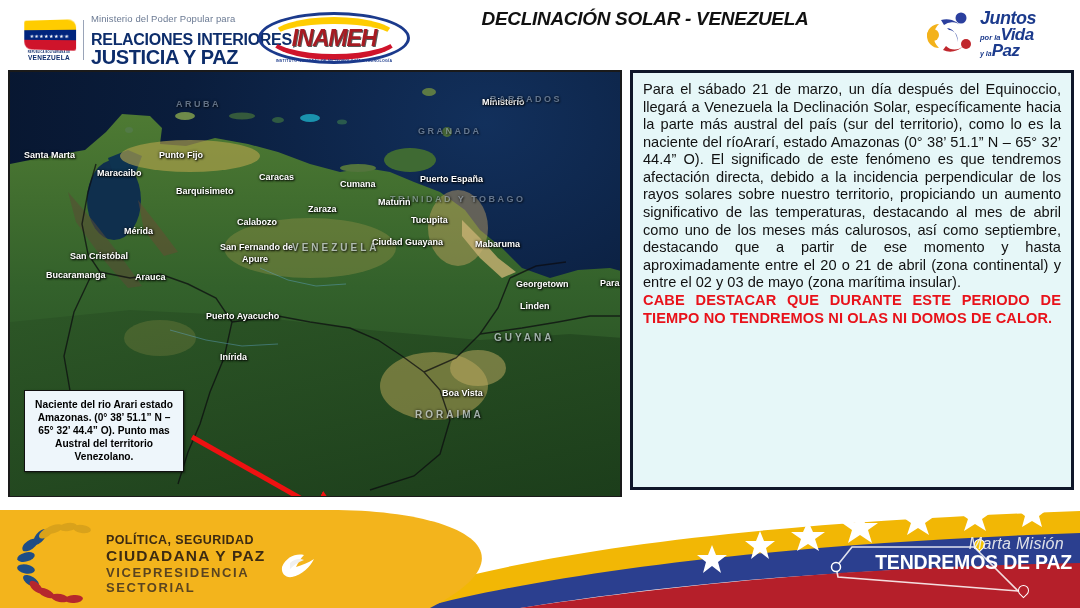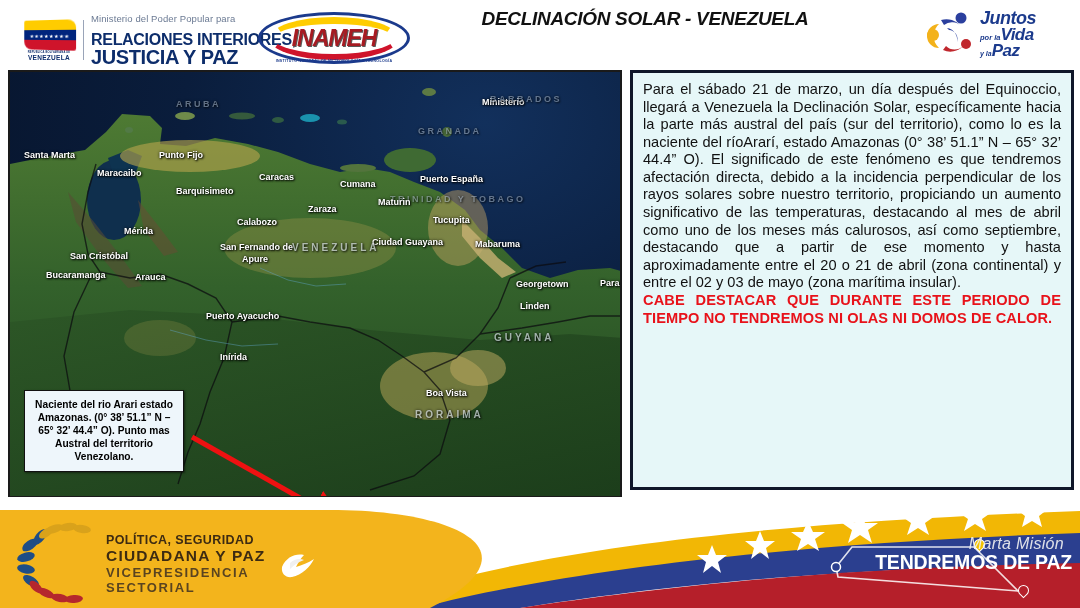--- a/index.html
+++ b/index.html
@@ -274,36 +274,36 @@
       <div class="m-label city" style="left: 14px; top: 78px;">Santa Marta</div>
       <div class="m-label city" style="left: 140px; top: 78px; margin-left: 9px;">Punto Fijo</div>
       <div class="m-label city" style="left: 87px; top: 96px;">Maracaibo</div>
       <div class="m-label city" style="left: 249px; top: 100px;">Caracas</div>
       <div class="m-label city" style="left: 330px; top: 107px;">Cumana</div>
       <div class="m-label city" style="left: 166px; top: 114px;">Barquisimeto</div>
       <div class="m-label city" style="left: 298px; top: 132px;">Zaraza</div>
       <div class="m-label city" style="left: 368px; top: 125px;">Maturin</div>
       <div class="m-label city" style="left: 114px; top: 154px;">Mérida</div>
       <div class="m-label city" style="left: 227px; top: 145px;">Calabozo</div>
-      <div class="m-label city" style="left: 423px; top: 143px;">Tucupita</div>
+      <div class="m-label city" style="left: 401px; top: 143px;">Tucupita</div>
       <div class="m-label city" style="left: 362px; top: 165px;">Ciudad Guayana</div>
       <div class="m-label city" style="left: 465px; top: 167px;">Mabaruma</div>
       <div class="m-label city" style="left: 210px; top: 170px;">San Fernando de</div>
       <div class="m-label city" style="left: 232px; top: 182px;">Apure</div>
       <div class="m-label city" style="left: 60px; top: 179px;">San Cristóbal</div>
       <div class="m-label country" style="left: 282px; top: 170px;">VENEZUELA</div>
       <div class="m-label city" style="left: 36px; top: 198px;">Bucaramanga</div>
       <div class="m-label city" style="left: 125px; top: 200px;">Arauca</div>
       <div class="m-label city" style="left: 506px; top: 207px;">Georgetown</div>
       <div class="m-label city" style="left: 510px; top: 229px;">Linden</div>
       <div class="m-label city" style="left: 590px; top: 206px;">Paramaribo</div>
       <div class="m-label country" style="left: 484px; top: 260px;">GUYANA</div>
       <div class="m-label city" style="left: 196px; top: 239px;">Puerto Ayacucho</div>
       <div class="m-label city" style="left: 210px; top: 280px;">Inírida</div>
-      <div class="m-label city" style="left: 416px; top: 316px;">Boa Vista</div>
+      <div class="m-label city" style="left: 432px; top: 316px;">Boa Vista</div>
       <div class="m-label country" style="left: 405px; top: 337px;">RORAIMA</div>
       <div class="m-label city" style="left: 136px; top: 368px;">Mitú</div>
     </div>
 
   <svg id="arrow-svg">
     <defs>
       <marker id="ah" markerWidth="7" markerHeight="7" refX="4" refY="3.5" orient="auto">
         <polygon points="0 0, 7 3.5, 0 7" fill="#ee1111"></polygon>
       </marker>
     </defs>

